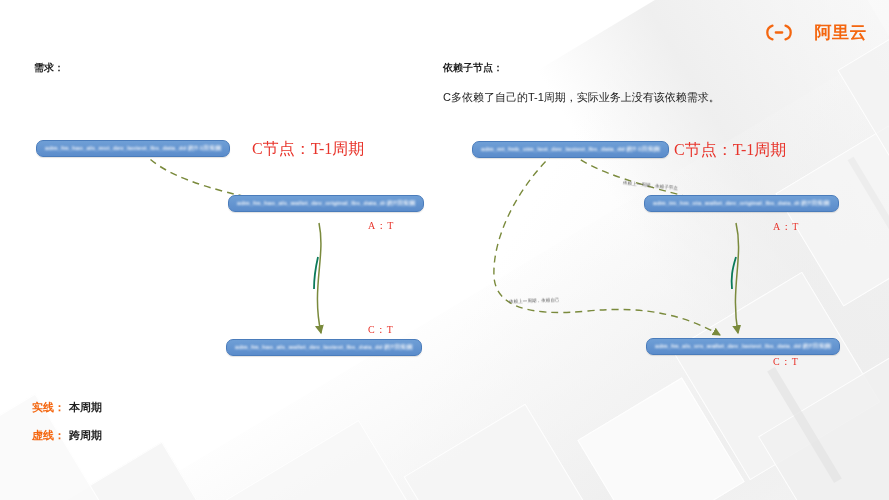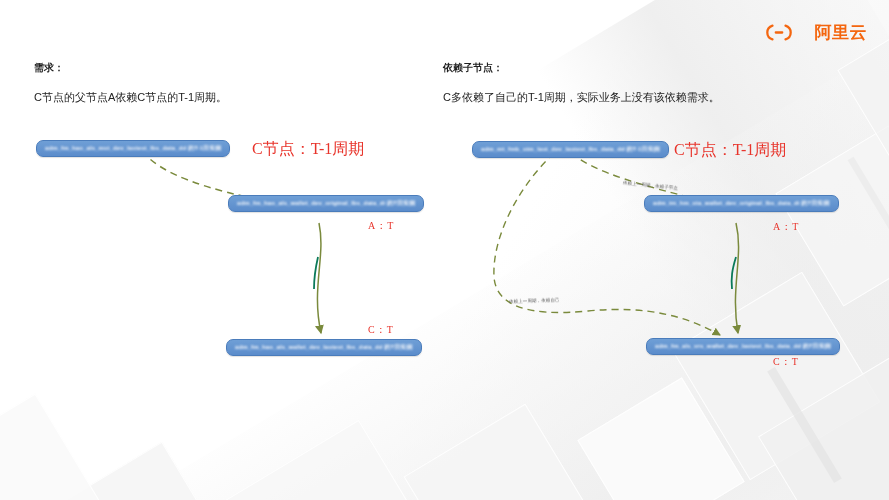--- a/index.html
+++ b/index.html
@@ -221,21 +221,20 @@
       <svg viewBox="0 0 30 19" width="26" height="17" aria-hidden="true">
         <path d="M7.5 1.5 C3 3 1.5 6 1.5 9.5 C1.5 13 3 16 7.5 17.5" fill="none" stroke="#F4660F" stroke-width="2.6" stroke-linecap="round"></path>
         <path d="M22.5 1.5 C27 3 28.5 6 28.5 9.5 C28.5 13 27 16 22.5 17.5" fill="none" stroke="#F4660F" stroke-width="2.6" stroke-linecap="round"></path>
         <rect x="10" y="8" width="10" height="2.8" rx="1.2" fill="#F4660F"></rect>
       </svg>
     </span>
     <span class="logo-text">阿里云</span>
   </div>
 
   <div class="sec-head" id="head-left">需求：</div>
-  <div class="sec-sub" id="sub-left">C节点的父节点A依赖C节点的T-1周期。</div>
 
   <div class="sec-head" id="head-right">依赖子节点：</div>
   <div class="sec-sub" id="sub-right">C多依赖了自己的T-1周期，实际业务上没有该依赖需求。</div>
 
   <div class="diagram" id="diagram-left">
     <svg viewBox="0 0 412 246" preserveAspectRatio="none">
       <defs>
         <marker id="arrowL1" markerWidth="7" markerHeight="7" refX="5.2" refY="3" orient="auto">
           <path d="M0,0 L6,3 L0,6 z" fill="#7a8a3c"></path>
         </marker>
@@ -301,14 +300,24 @@
     </div>
 
     <div class="red-label" style="left:206px; top:13px;">C节点：T-1周期</div>
     <div class="red-label small" style="left:305px; top:93px;">A：T</div>
     <div class="red-label small" style="left:305px; top:228px;">C：T</div>
 
     <div class="edge-note" style="left:155px; top:53px; transform:rotate(6deg);">依赖上一周期，依赖子节点</div>
     <div class="edge-note" style="left:41px; top:172px; transform:rotate(-2deg);">依赖上一周期，依赖自己</div>
   </div>
 
+  <div class="legend" style="top:400px;">
+    <div class="legend-row">
+      <span class="legend-key">实线：</span>
+      <span class="legend-val">本周期</span>
+    </div>
+    <div class="legend-row">
+      <span class="legend-key">虚线：</span>
+      <span class="legend-val">跨周期</span>
+    </div>
+  </div>
 
 </div>
 
 </body></html>

